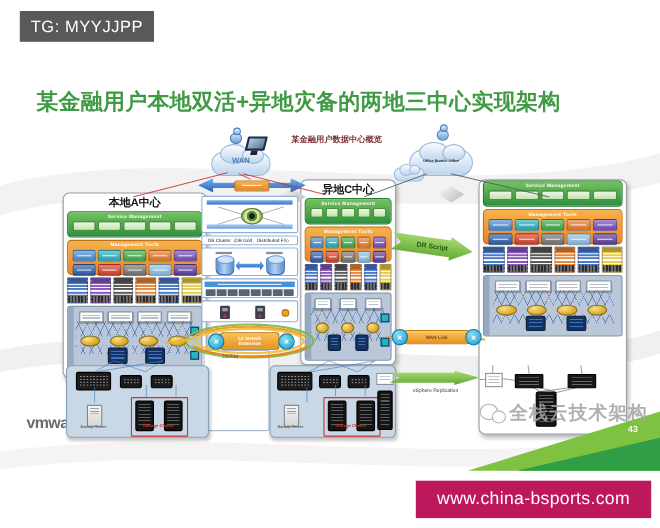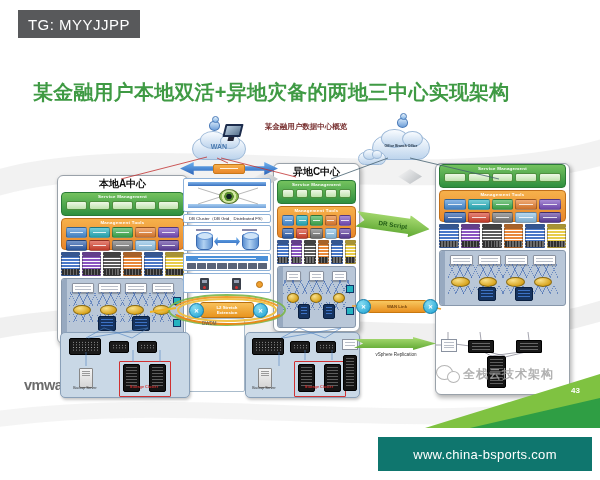--- a/index.html
+++ b/index.html
@@ -5,22 +5,22 @@
   html,body{margin:0;padding:0;background:#fff;}
   #screen{position:relative;width:600px;height:480px;background:#fff;overflow:hidden;
     font-family:"Liberation Sans",sans-serif;}
   .abs{position:absolute;}
 
   
   .tg-badge{left:18px;top:10px;width:122px;height:28px;background:#58595b;color:#fff;
     font-size:15px;display:flex;align-items:center;justify-content:center;letter-spacing:.5px;z-index:9;}
 
   
-  .url-badge{left:378px;top:437px;width:214px;height:34px;background:#0f766e;color:#fff;
-    font-size:13px;display:flex;align-items:center;justify-content:center;letter-spacing:.3px;z-index:9;}
+  .url-badge{left:378px;top:437px;width:214px;height:34px;background:#be185d;color:#fff;
+    font-size:16px;display:flex;align-items:center;justify-content:center;letter-spacing:.3px;z-index:9;}
 
   .title{left:33px;top:79px;width:560px;font-size:20px;font-weight:bold;color:#3f9a44;
     letter-spacing:.2px;white-space:nowrap;z-index:2;}
   .subtitle{left:256px;top:122px;width:100px;font-size:7.5px;font-weight:bold;color:#7a3333;
     text-align:center;z-index:4;}
 
   svg.layer{left:0;top:0;pointer-events:none;}
   #swoosh{z-index:0;} #lines{z-index:5;}
 
   
@@ -140,21 +140,21 @@
     justify-content:center;color:#fff;font-weight:bold;font-size:9px;letter-spacing:.8px;
     text-shadow:0 1px 1px rgba(0,0,0,.4);}
 
   .vmware-logo{left:24px;top:377px;font-size:14.5px;font-weight:bold;color:#6b6b6b;letter-spacing:-.5px;z-index:1;}
   .wechat-mark{left:436px;top:364px;display:flex;align-items:center;gap:3px;z-index:7;opacity:.85;}
   .wc-icon{position:relative;width:24px;height:20px;}
   .wc-icon::before{content:"";position:absolute;left:0;top:1px;width:15px;height:13px;border-radius:50%;
     border:1.6px solid #a8a8a8;}
   .wc-icon::after{content:"";position:absolute;left:11px;top:7px;width:11px;height:10px;border-radius:50%;
     border:1.6px solid #a8a8a8;background:#fff;}
-  .wc-text{font-size:12px;font-weight:bold;color:#a3a3a3;letter-spacing:1px;white-space:nowrap;}
+  .wc-text{font-size:17px;font-weight:bold;color:#a3a3a3;letter-spacing:1px;white-space:nowrap;}
   .page-num{left:571px;top:386px;font-size:8px;font-weight:bold;color:#fff;z-index:8;}
 
   .lan-node{position:absolute;background:#fdfdfd;border:.5px solid #8a92a0;z-index:7;}
   .lan-node::after{content:"";position:absolute;inset:2px;
     background:repeating-linear-gradient(180deg,#b9bec8 0 1px,transparent 1px 2.6px);}
   .blackbox{position:absolute;background:#191919;border-radius:1px;border:.5px solid #000;z-index:7;}
   .blackbox::after{content:"";position:absolute;inset:2px 3px;
     background:repeating-linear-gradient(180deg,#666 0 1px,transparent 1px 3.2px);}
   .cap{position:absolute;height:1.5px;background:#88a;}
   .odot{position:absolute;width:5px;height:5px;border-radius:50%;background:#f0a030;border:.5px solid #b87010;}

